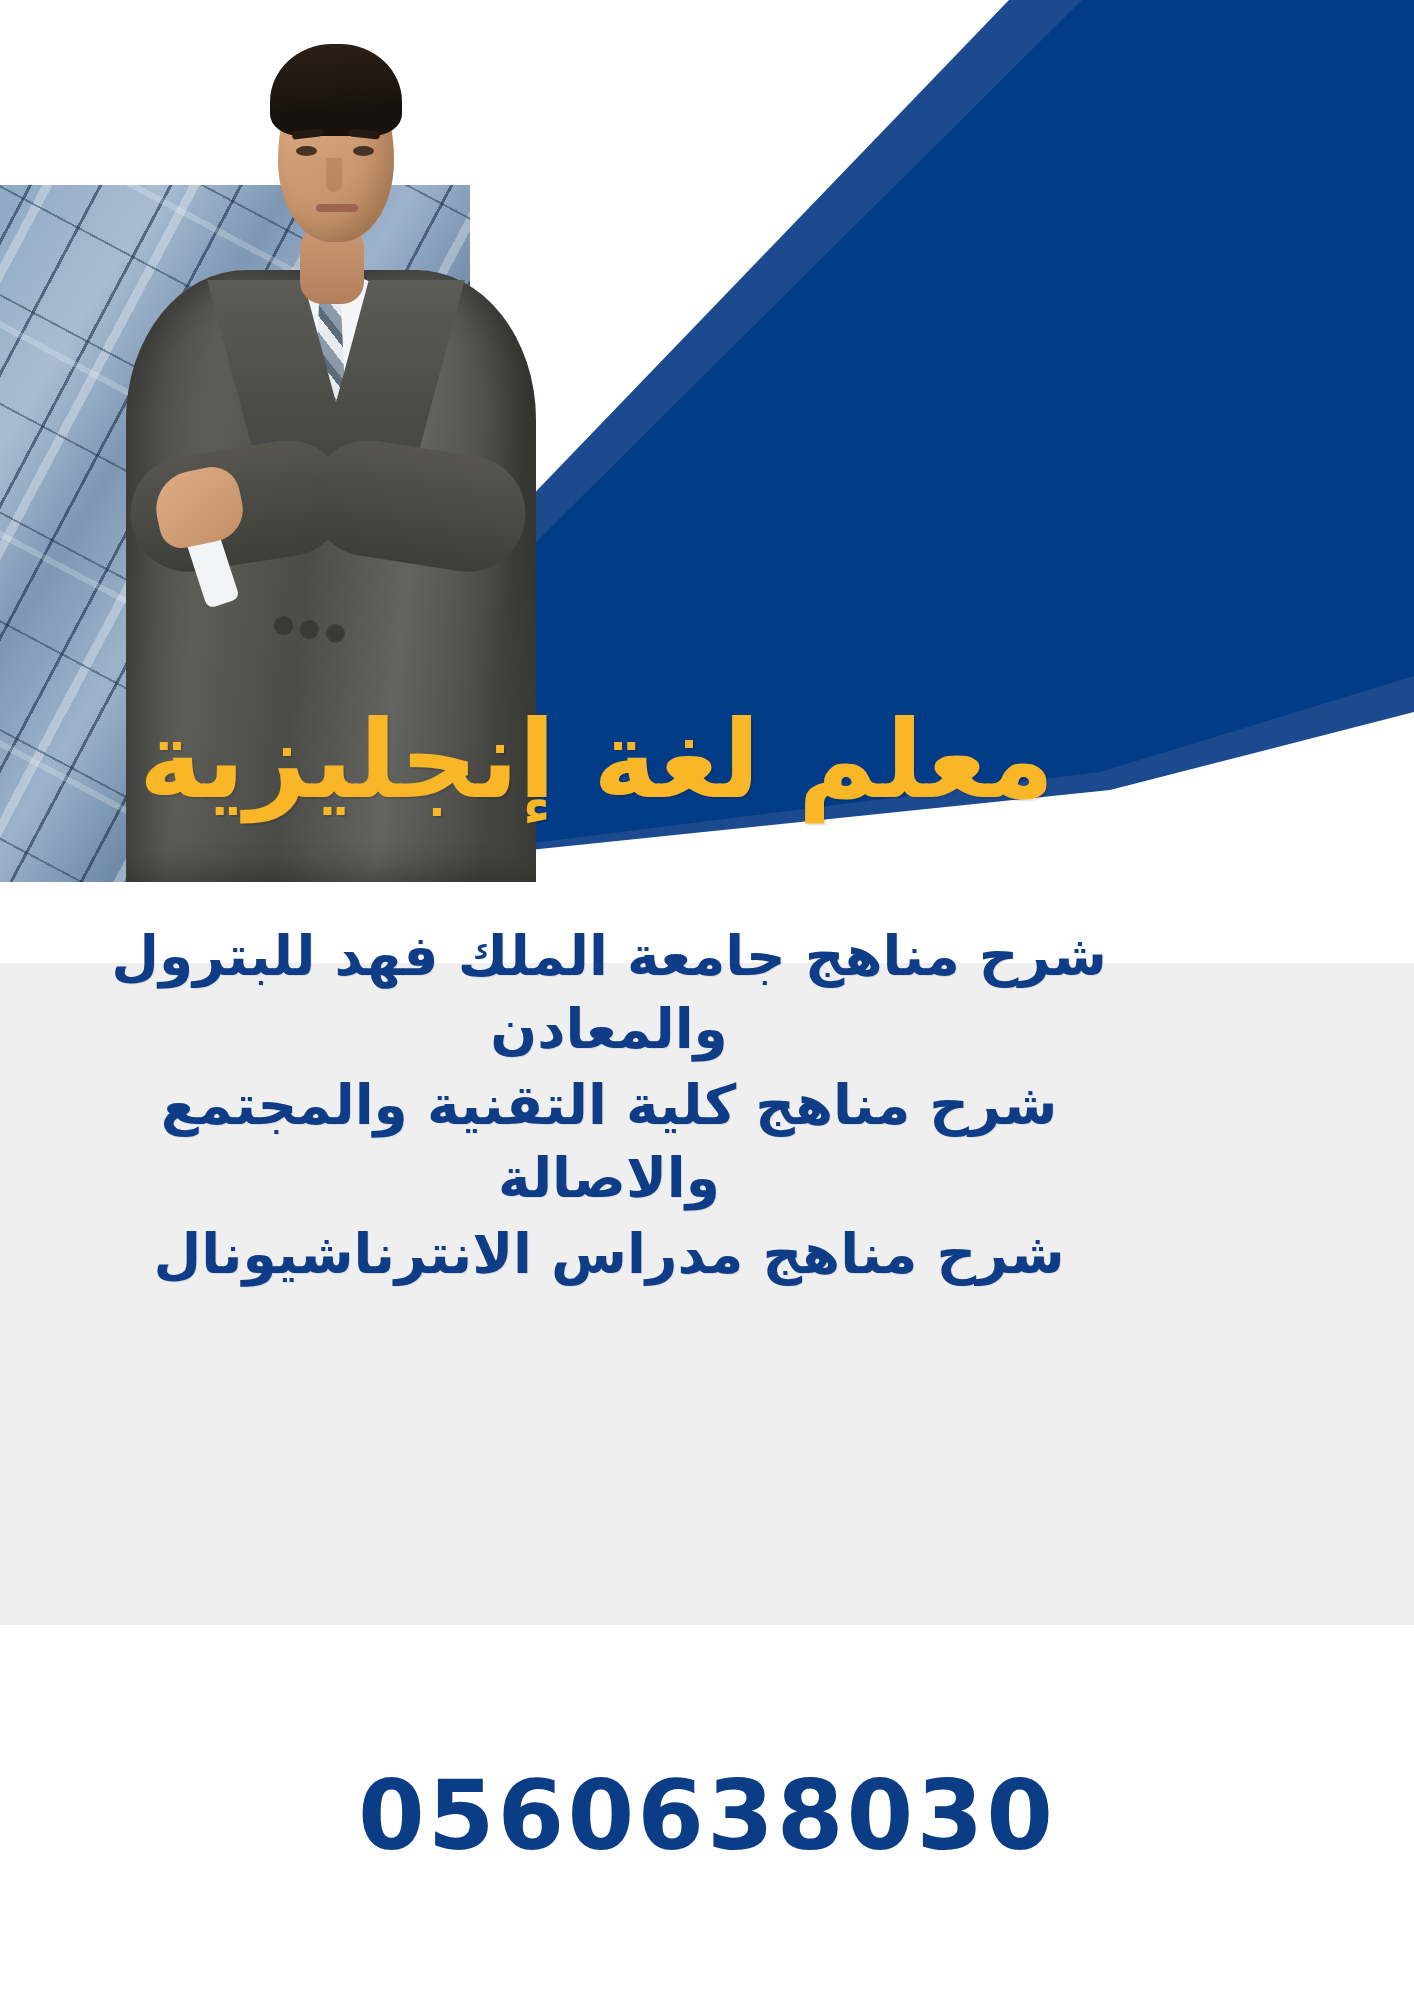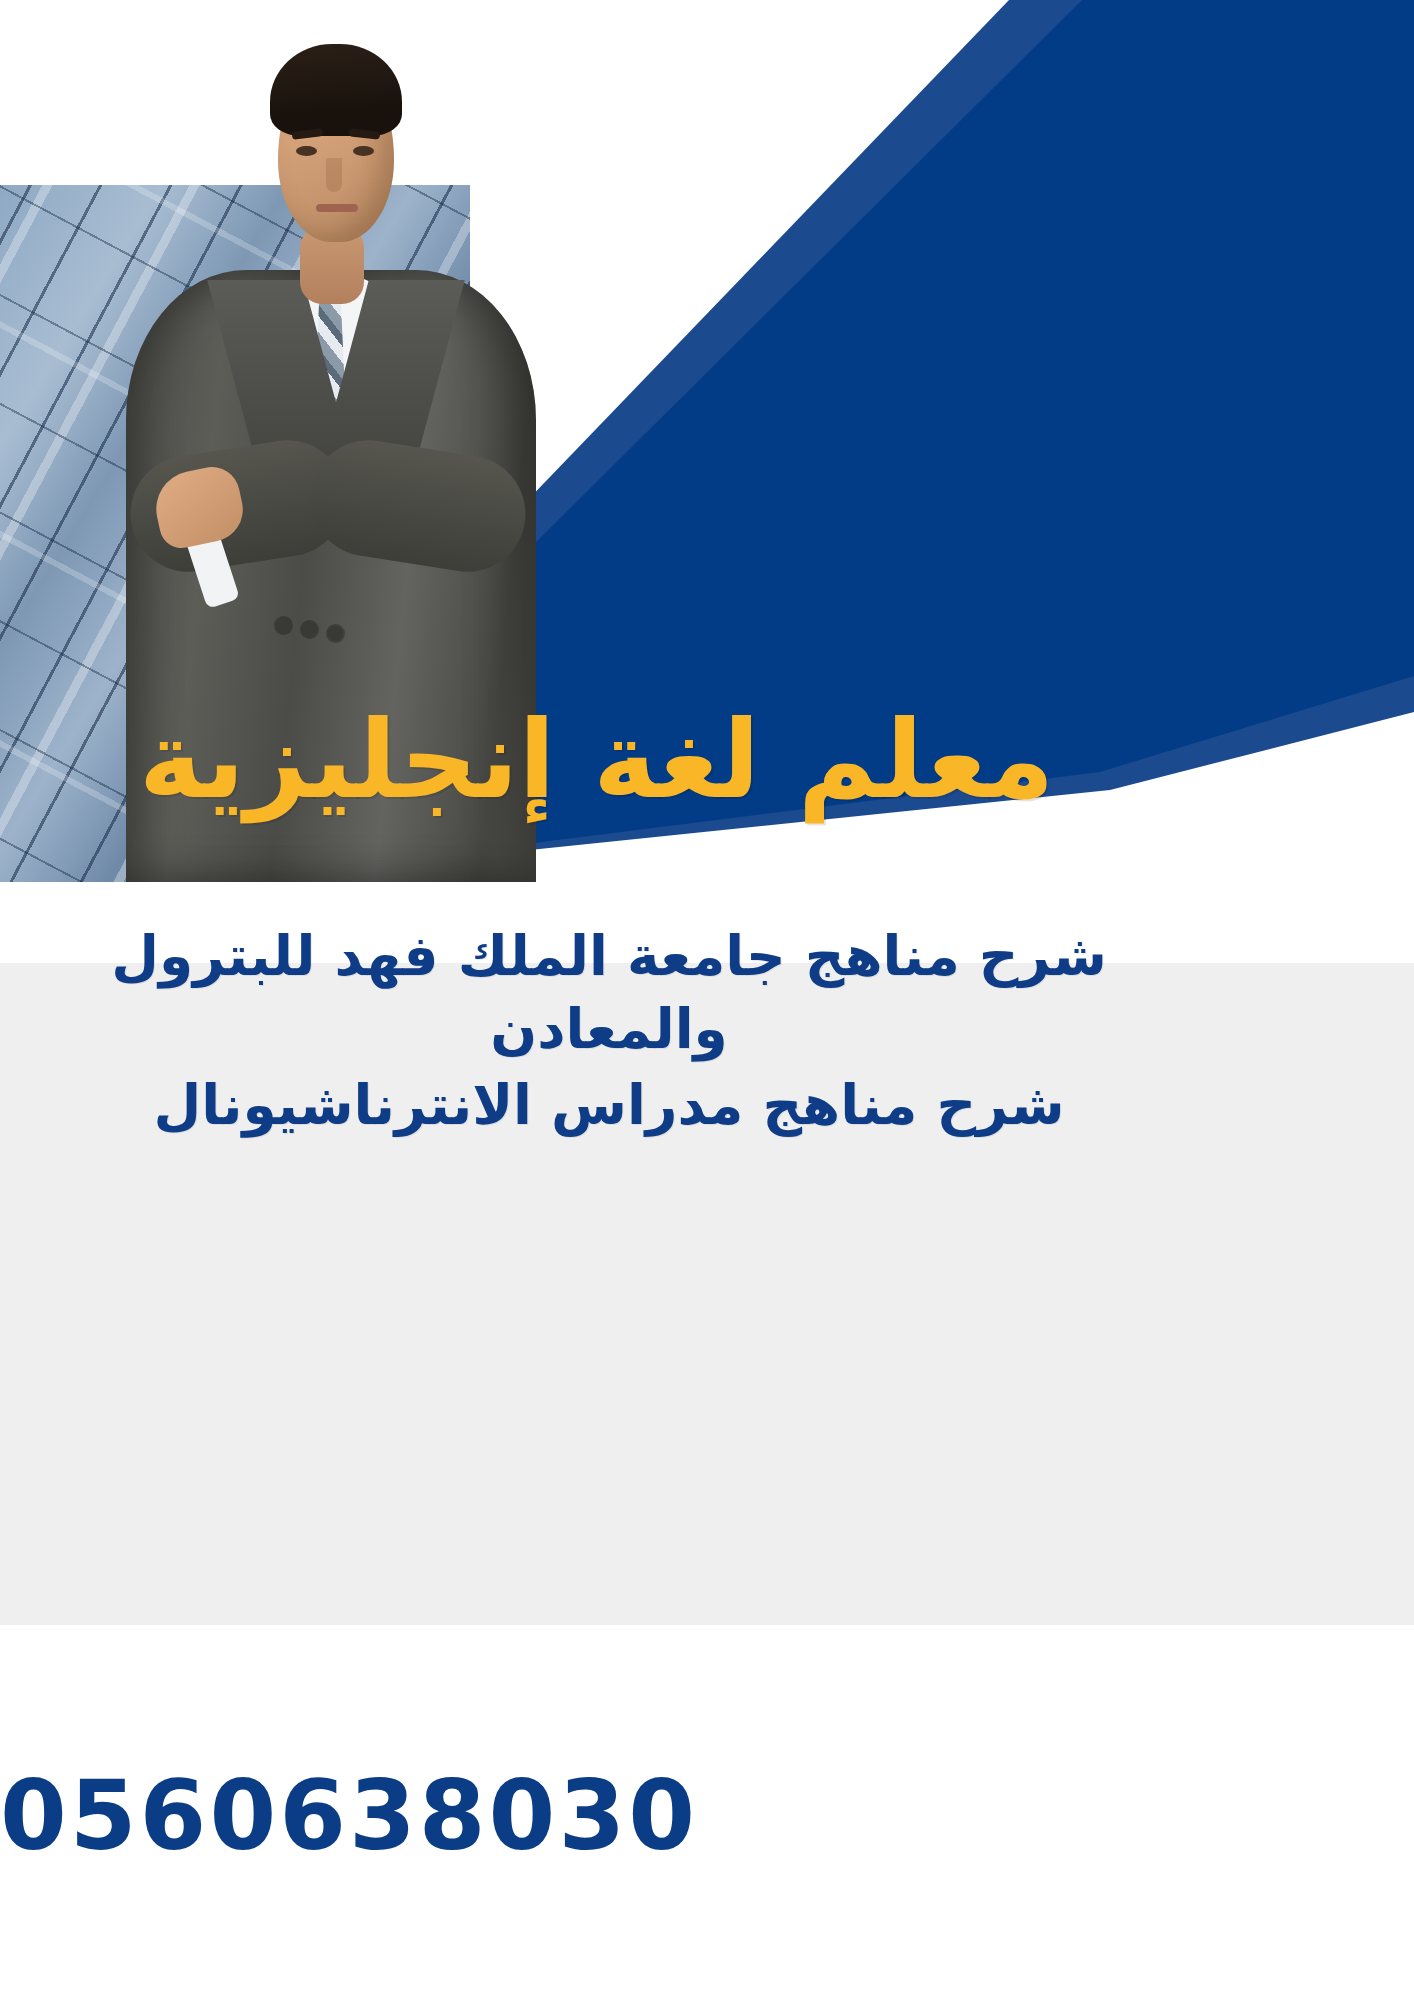--- a/index.html
+++ b/index.html
@@ -306,21 +306,21 @@
   }
   .body-line.wrap { white-space: normal; }
 
   
   .phone {
     position: absolute;
     left: 0;
     top: 1760px;
     width: 1414px;
     z-index: 10;
-    text-align: left;
+    text-align: center;
     color: #0b3c86;
     font-family: "DejaVu Sans", "Liberation Sans", sans-serif;
     font-weight: 700;
     font-size: 96px;
     letter-spacing: 3px;
     direction: ltr;
   }
 </style>
 </head>
 <body>
@@ -358,18 +358,19 @@
       <div class="pp-btn3"></div>
     </div>
   </div>
 
   <div class="headline">معلم لغة إنجليزية</div>
 
   <div class="body-band"></div>
 
   <div class="body-text">
     <div class="body-line wrap">شرح مناهج جامعة الملك فهد للبترول والمعادن</div>
+    <div class="body-line">شرح مناهج كلية التقنية والمجتمع والاصالة</div>
     <div class="body-line">شرح مناهج مدراس الانترناشيونال</div>
   </div>
 
   <div class="phone">0560638030</div>
 
 </div>
 
 </body></html>

